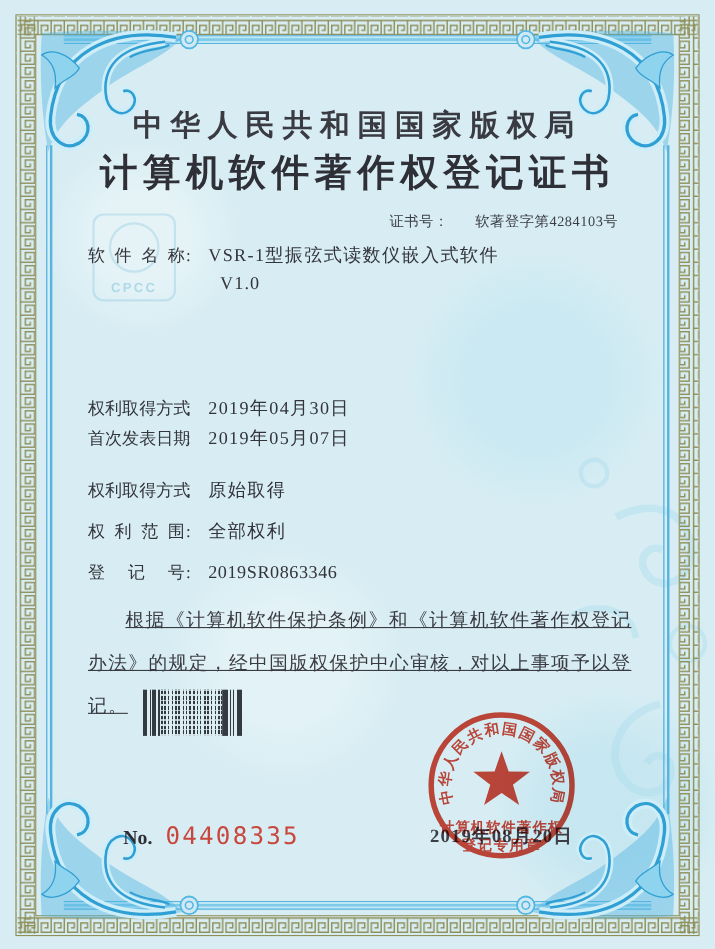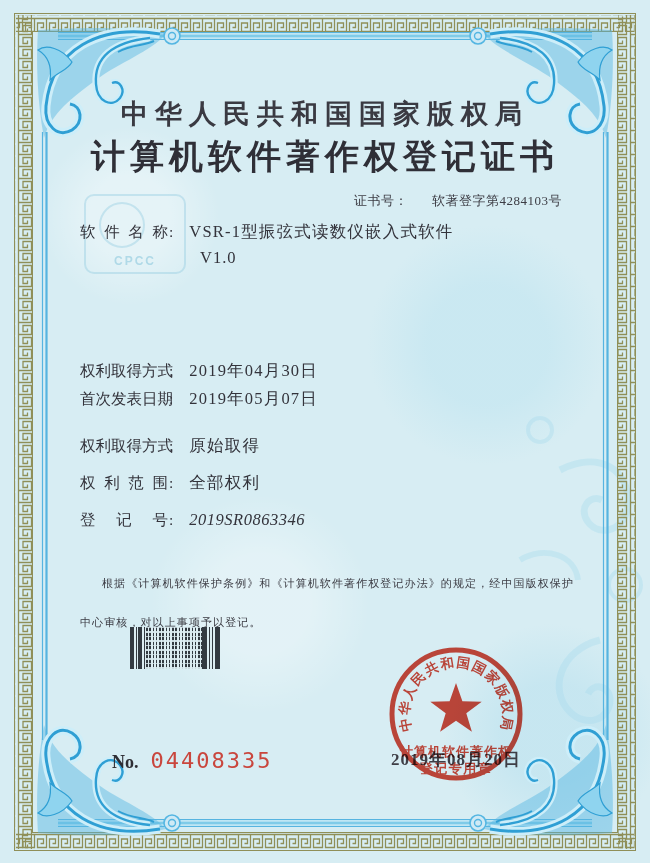--- a/index.html
+++ b/index.html
@@ -27,30 +27,30 @@
     right:88px;top:192px;font-size:13px;color:#3c3c44;letter-spacing:.5px;
   }
   .certno .cl{margin-right:24px;}
   .row{left:80px;height:24px;white-space:nowrap;color:#34343c;}
   .lbl{
     display:inline-block;width:88px;font-size:15.5px;vertical-align:baseline;
     text-align:justify;text-align-last:justify;color:#34343c;
   }
   .colon{display:inline-block;margin:0 16px 0 1px;font-size:15.5px;}
   .val{font-size:16.5px;letter-spacing:1.2px;color:#33333b;}
-  .val-latin{letter-spacing:.5px;font-style:italic;}
+  .val-latin{letter-spacing:.5px;}
   .version-line{left:200px;font-size:16.5px;letter-spacing:1px;color:#33333b;}
   .statement{
-    left:80px;top:564px;width:494px;font-size:11px;line-height:39px;
-    text-indent:2em;text-align:justify;letter-spacing:1.1px;color:#3a3a42;
+    left:80px;top:544px;width:494px;font-size:17px;line-height:39px;
+    text-indent:2em;text-align:justify;letter-spacing:1.1px;color:#3a3a42;text-decoration:underline;
   }
   
   .wm{
     left:84px;top:194px;width:72px;height:76px;opacity:.55;
-    border:2px solid rgba(126,194,219,.6);border-radius:10px;padding-left:26px;
+    border:2px solid rgba(126,194,219,.6);border-radius:10px;
   }
   .wm .wm-circle{
     position:absolute;left:13px;top:6px;width:42px;height:42px;border-radius:50%;
     border:2px solid rgba(126,194,219,.6);
   }
   .wm .wm-text{
     position:absolute;left:0;bottom:4px;width:100%;text-align:center;
     font-family:"Liberation Sans","DejaVu Sans",sans-serif;
     font-size:12px;font-weight:700;letter-spacing:2px;color:rgba(116,188,214,.85);
   }

